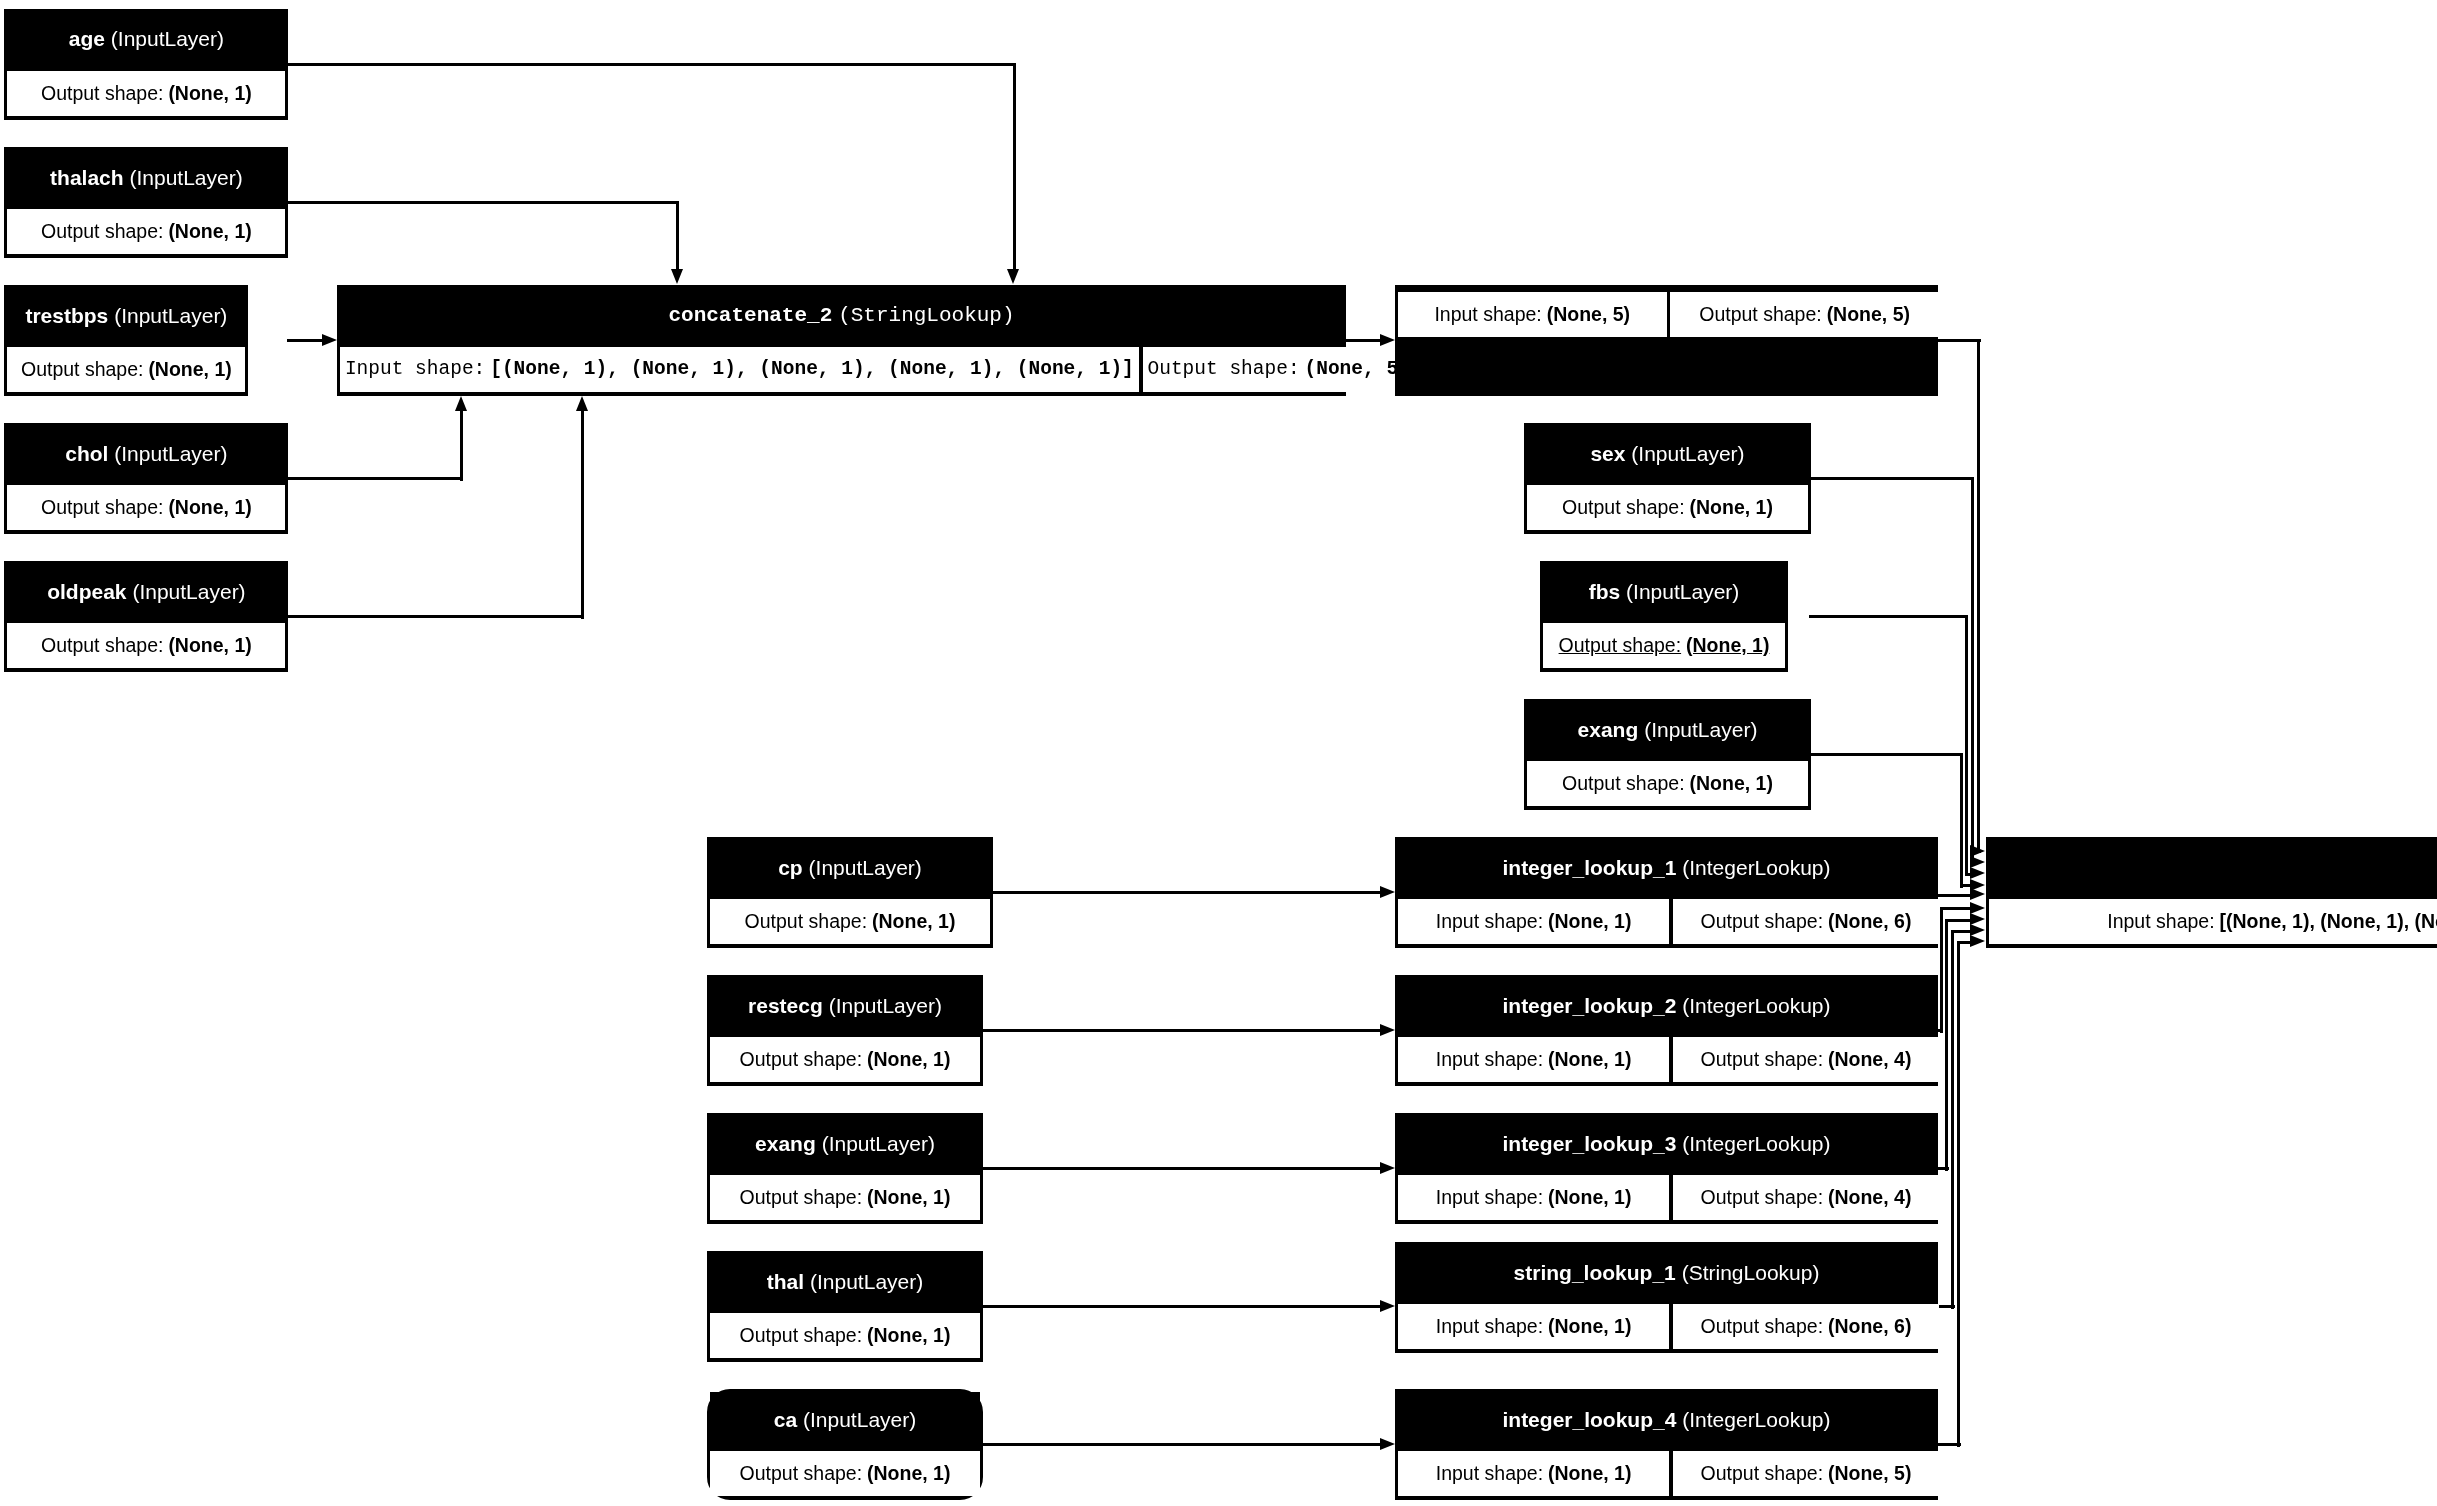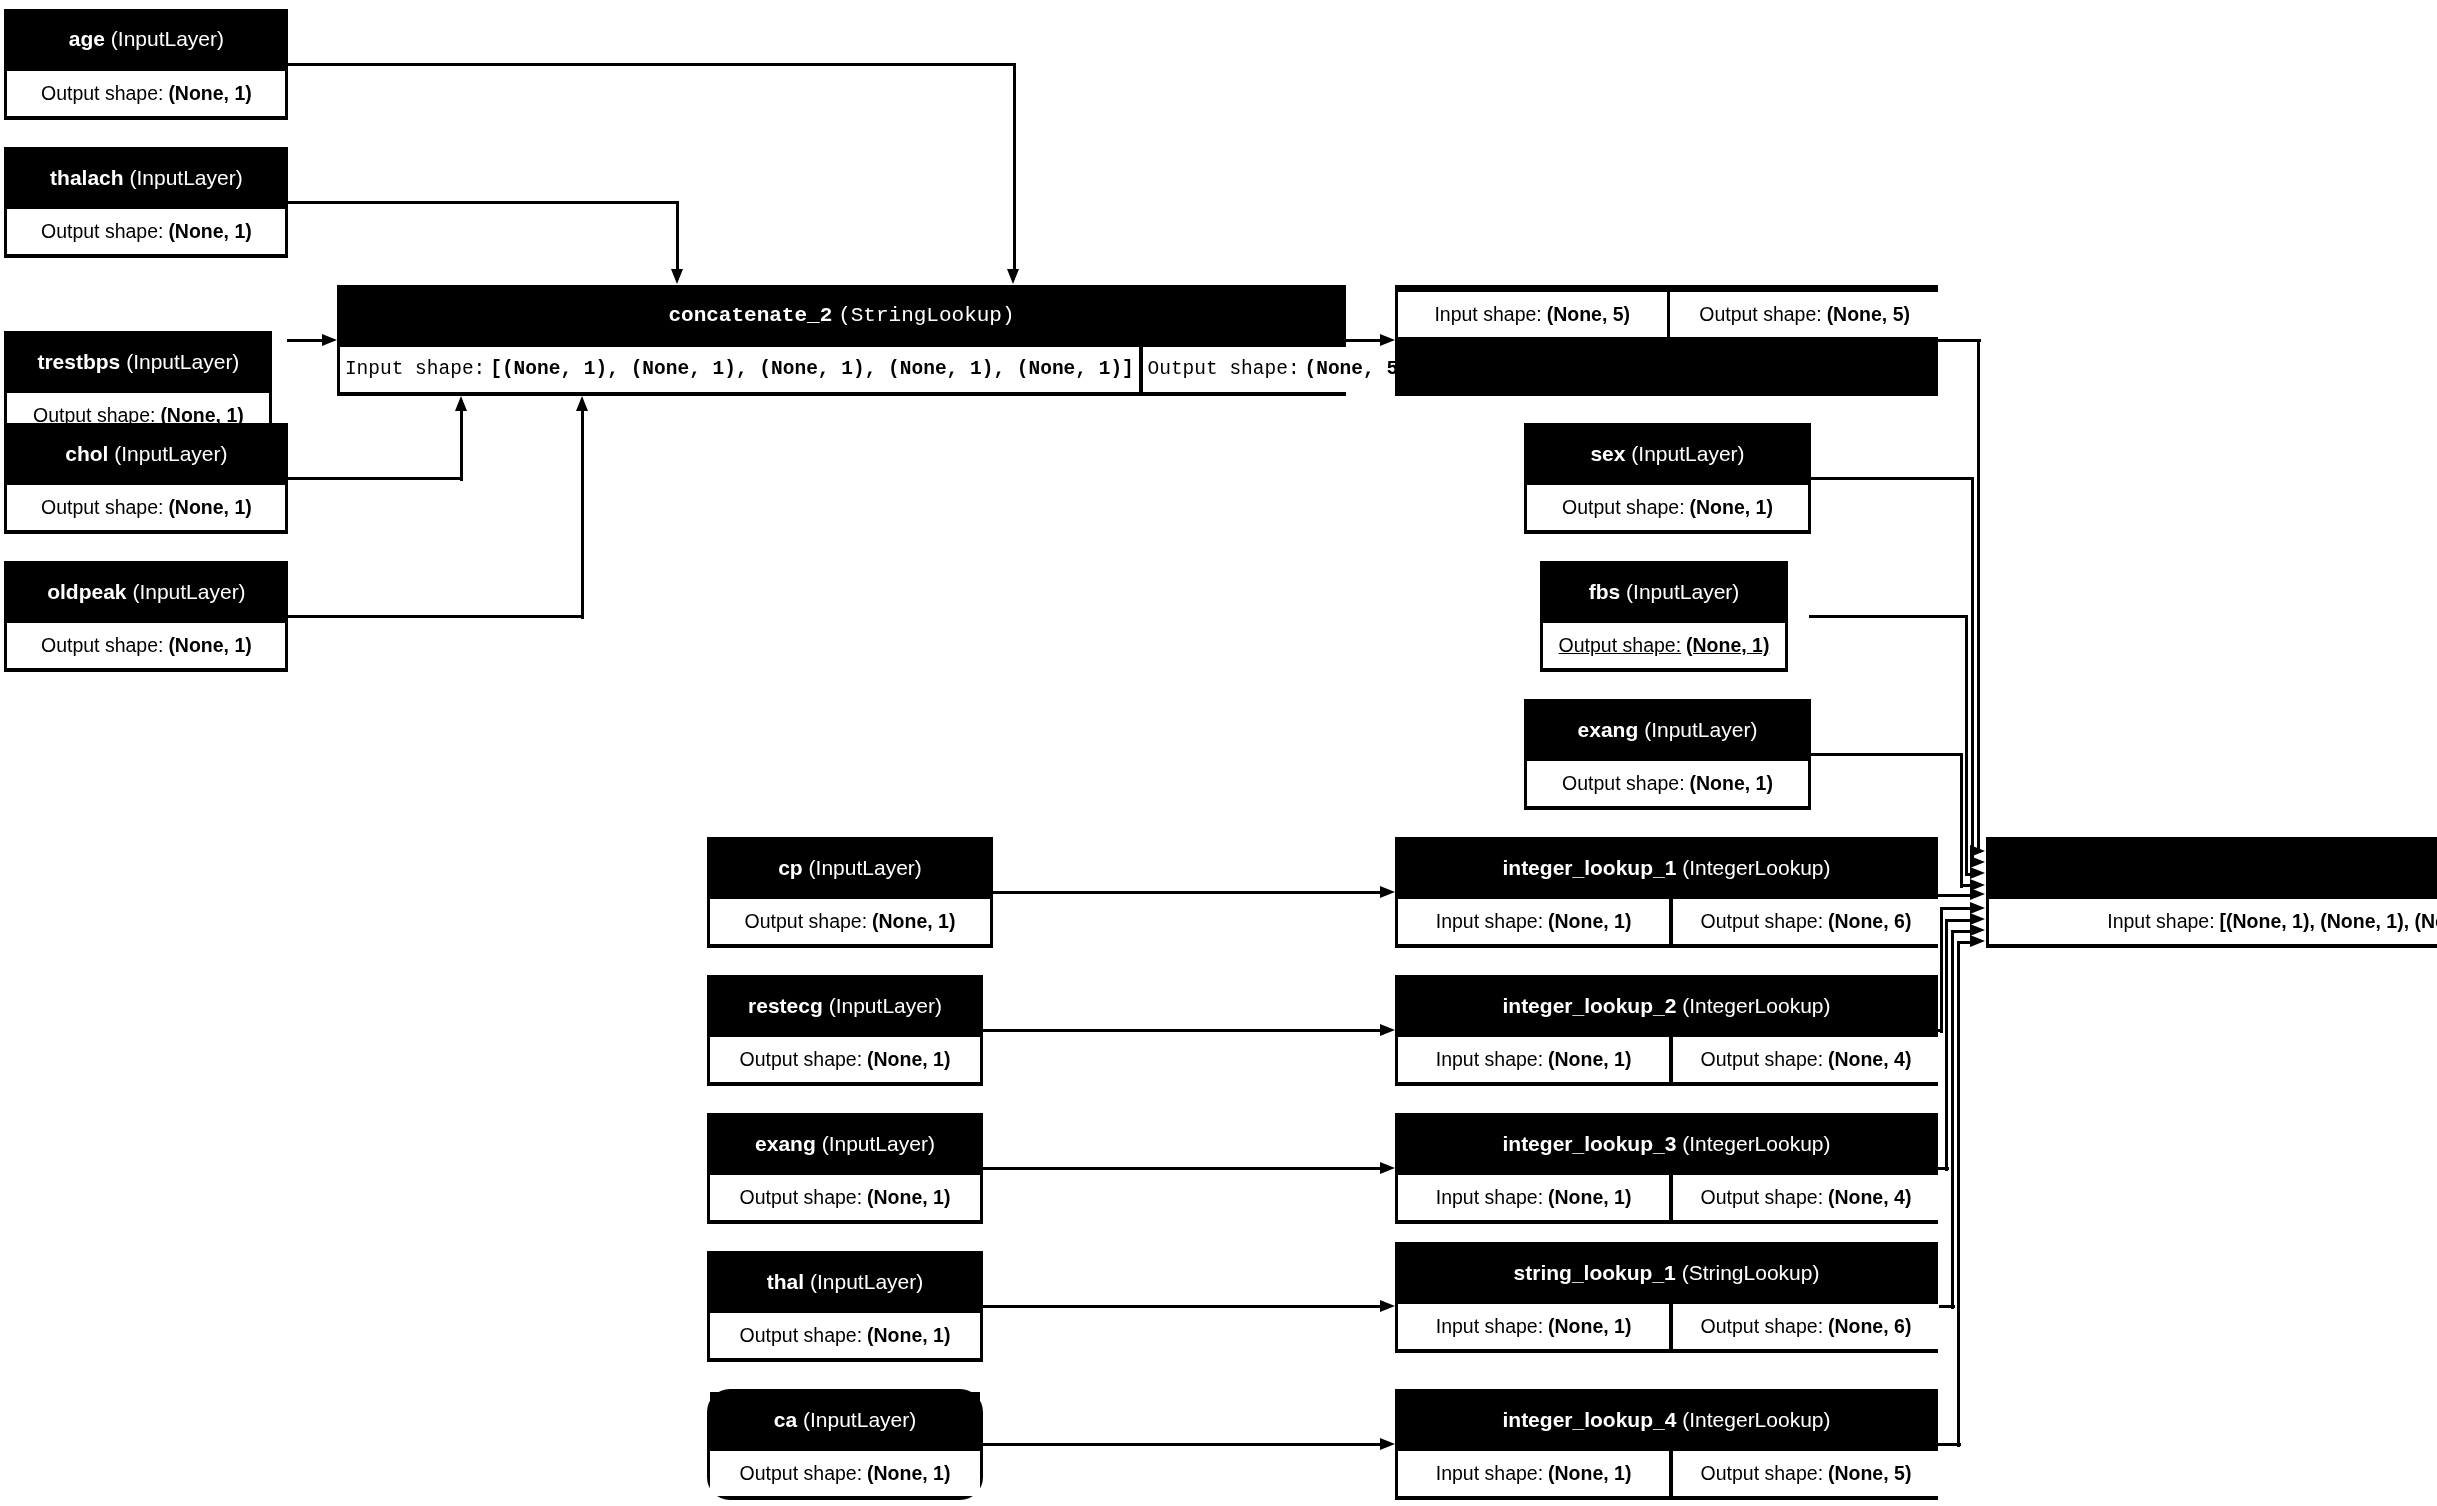--- a/index.html
+++ b/index.html
@@ -147,21 +147,21 @@
         <span class="lname">thalach</span>
         <span class="ltype">(InputLayer)</span>
       </div>
       <div class="nbody">
         <div class="cell" style="flex: 0 0 100%;">
           <span>Output shape:</span>
           <span class="val">(None, 1)</span>
         </div>
       </div>
     </div>
-    <div class="node" style="left: 4.4px; top: 285px; width: 268px; margin-top: 46px;">
+    <div class="node" style="left: 4.4px; top: 285px; width: 244px;">
       <div class="hdr">
         <span class="lname">trestbps</span>
         <span class="ltype">(InputLayer)</span>
       </div>
       <div class="nbody">
         <div class="cell" style="flex: 0 0 100%;">
           <span>Output shape:</span>
           <span class="val">(None, 1)</span>
         </div>
       </div>

